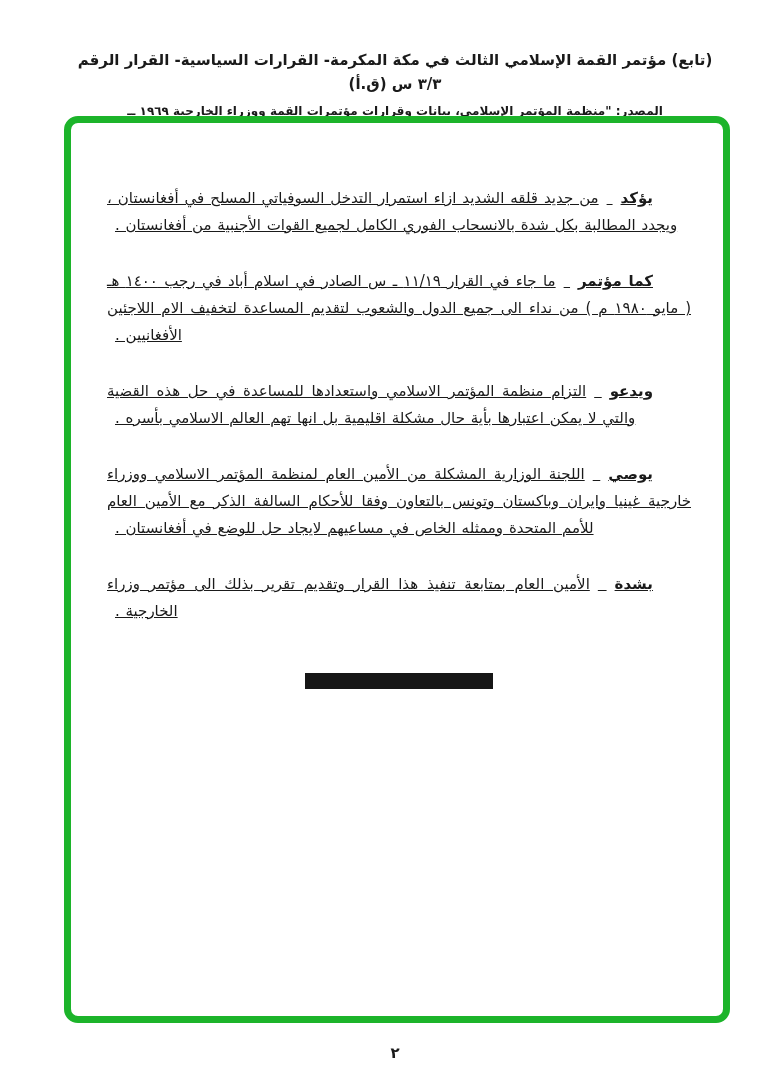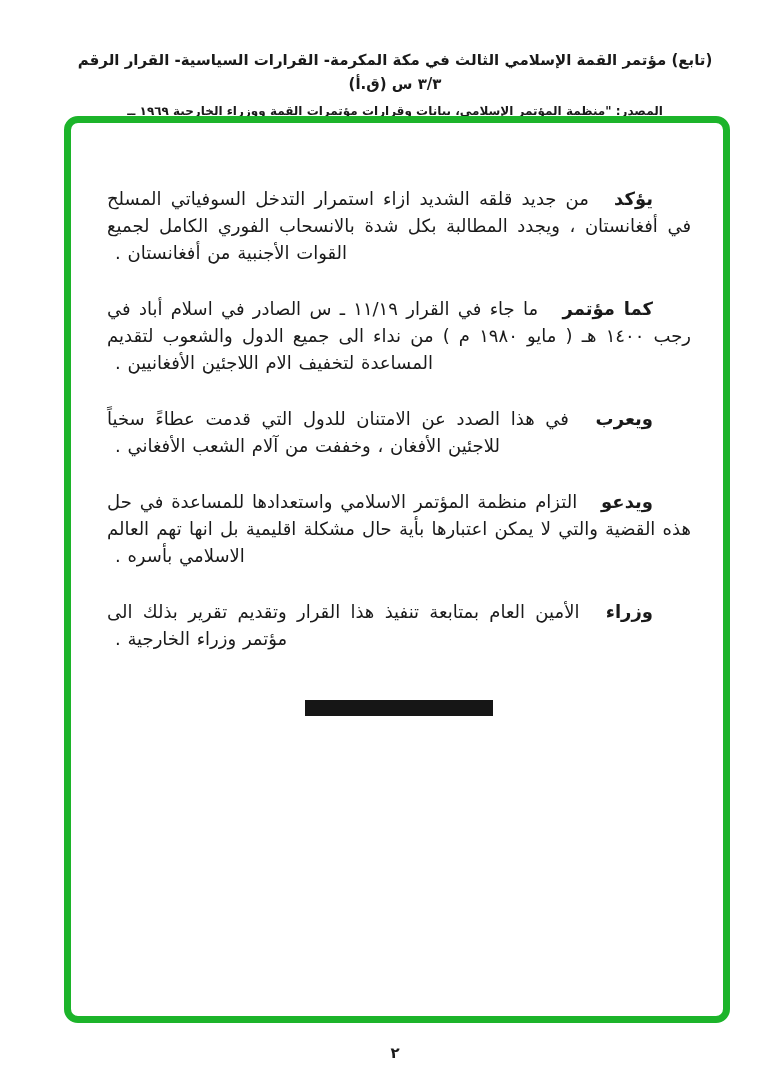--- a/index.html
+++ b/index.html
@@ -35,27 +35,28 @@
     width: 666px; height: 907px;
     border: 7px solid #1cb42a;
     border-radius: 14px;
     background: #fff;
   }
   .decision-content {
     direction: rtl;
     padding: 46px 16px 0 20px;
   }
   .decision-content p {
-    font-size: 18px;
+    font-size: 15px;
     line-height: 27px;
     text-align: justify;
     text-align-last: left;
     text-indent: 30px;
     margin-bottom: 13px;
     word-spacing: 1px;
+    text-decoration: underline;
   }
   .decision-content p b { font-weight: bold; }
 
   .end-divider {
     width: 188px; height: 2px;
     background: #161616;
     margin: 40px auto 0 auto;
   }
 
   
@@ -77,28 +78,28 @@
     <div class="header-source">المصدر: "منظمة المؤتمر الإسلامي، بيانات وقرارات مؤتمرات القمة ووزراء الخارجية ١٩٦٩ ــ ١٩٨١، ص ٧٢٦-٧٢٧"</div>
   </div>
 
   <div class="decision-box" style="border-color: rgb(28, 180, 42);">
     <div class="decision-content">
 
       <p><b>يؤكد</b> <span>من جديد قلقه الشديد ازاء استمرار التدخل السوفياتي المسلح في أفغانستان ، ويجدد المطالبة بكل شدة بالانسحاب الفوري الكامل لجميع القوات الأجنبية من أفغانستان .</span></p>
 
       <p><b>كما مؤتمر</b> <span>ما جاء في القرار ١١/١٩ ـ س الصادر في اسلام أباد في رجب ١٤٠٠ هـ ( مايو ١٩٨٠ م ) من نداء الى جميع الدول والشعوب لتقديم المساعدة لتخفيف الام اللاجئين الأفغانيين .</span></p>
 
-      <p><b>ويعرب</b> <span>في هذا الصدد عن الامتنان للدول التي قدمت عطاءً سخياً للاجئين الأفغان ، وخففت من آلام الشعب الأفغاني .</span></p>
 
 
 
       <p><b>ويدعو</b> <span>التزام منظمة المؤتمر الاسلامي واستعدادها للمساعدة في حل هذه القضية والتي لا يمكن اعتبارها بأية حال مشكلة اقليمية بل انها تهم العالم الاسلامي بأسره .</span></p>
 
+      <p><b>يوصي</b> <span>اللجنة الوزارية المشكلة من الأمين العام لمنظمة المؤتمر الاسلامي ووزراء خارجية غينيا وايران وباكستان وتونس بالتعاون وفقا للأحكام السالفة الذكر مع الأمين العام للأمم المتحدة وممثله الخاص في مساعيهم لايجاد حل للوضع في أفغانستان .</span></p>
 
-      <p><b>وزراء</b> <span>الأمين العام بمتابعة تنفيذ هذا القرار وتقديم تقرير بذلك الى مؤتمر وزراء الخارجية .</span></p>
+      <p><b>بشدة</b> <span>الأمين العام بمتابعة تنفيذ هذا القرار وتقديم تقرير بذلك الى مؤتمر وزراء الخارجية .</span></p>
 
       <div class="end-divider" style="background: rgb(22, 22, 22);"></div>
     </div>
   </div>
 
   <div class="page-number">٢</div>
 
 </div>
 
 </body></html>

